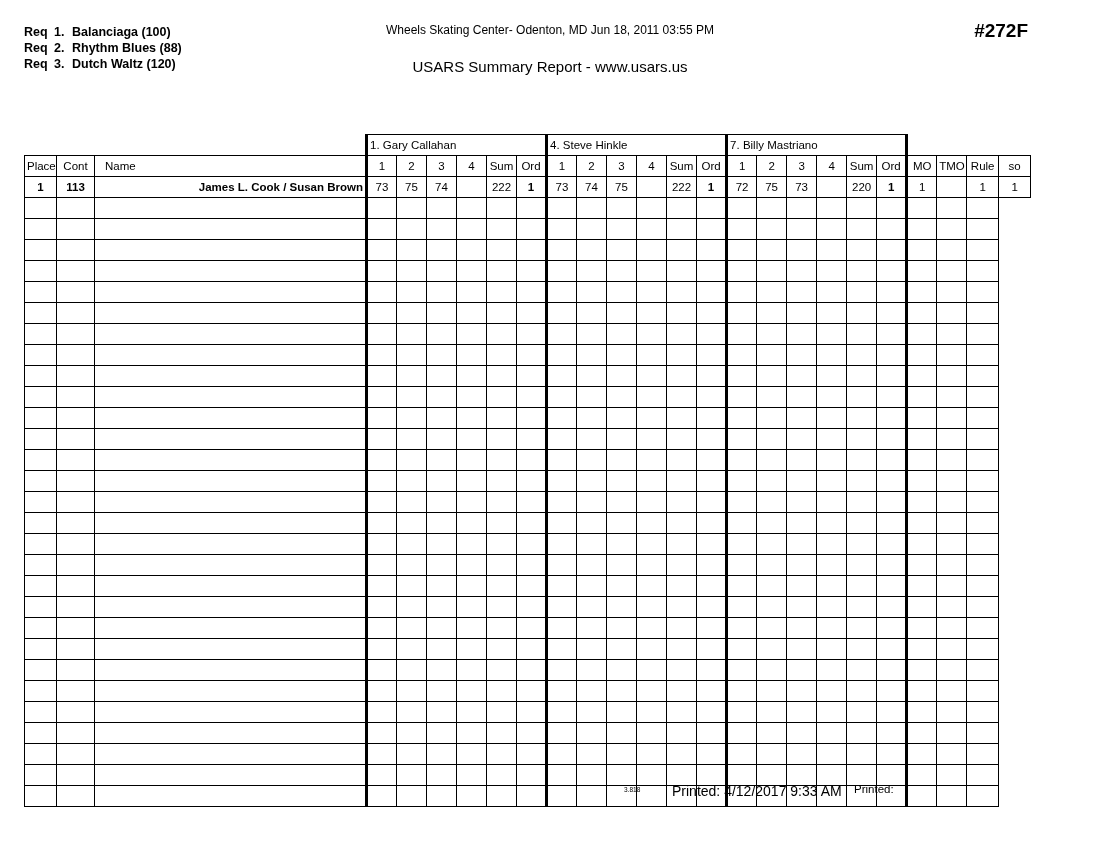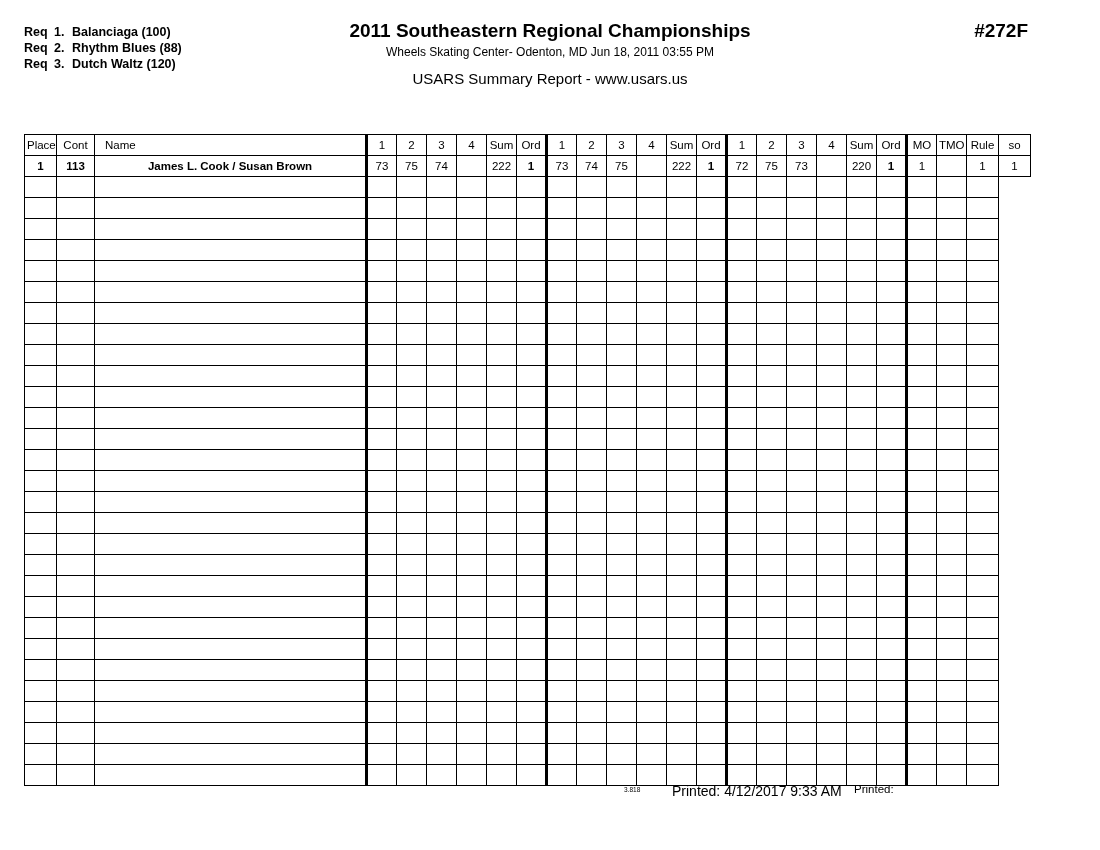--- a/index.html
+++ b/index.html
@@ -49,21 +49,21 @@
   }
   .h-event {
     font-size: 18px;
     font-weight: bold;
     line-height: 24px;
     margin-top: 1px;
   }
   .h-sub {
     font-size: 15px;
     line-height: 22px;
-    margin-top: 6px;
+    margin-top: 16px;
   }
   .h-code {
     position: absolute;
     right: 72px;
     top: 20px;
     font-size: 19px;
     font-weight: bold;
   }
 
   
@@ -99,21 +99,21 @@
     font-size: 11.5px;
     text-align: center;
     height: 19px;
   }
   .colhdr.left { text-align: left; padding-left: 10px; }
 
   .thickL { border-left: 3px solid #000 !important; }
   .thickR { border-right: 3px solid #000 !important; }
 
   .c { text-align: center; }
-  .l { text-align: center; }
+  .l { text-align: right; }
   .b { font-weight: bold; }
 
   .datarow td { height: 20px; }
   .emptyrow td { height: 20.8px; }
 
   
   .footer {
     position: absolute;
     left: 24px;
     top: 783px;
@@ -148,21 +148,20 @@
   </div>
   <div class="req-row">
     <span class="req-label">Req</span><span class="req-num">2.</span><span>Rhythm Blues (88)</span>
   </div>
   <div class="req-row">
     <span class="req-label">Req</span><span class="req-num">3.</span><span>Dutch Waltz (120)</span>
   </div>
 </div>
 
 <div class="header">
-  <div class="h-title">2011 Southeastern Regional Championships</div>
   <div class="h-venue">Wheels Skating Center- Odenton, MD  Jun 18, 2011  03:55 PM</div>
   <div class="h-sub">USARS Summary Report - www.usars.us</div>
 </div>
 <div class="h-code">#272F</div>
 
 <div class="sheet">
   <table class="grid">
     <colgroup>
       <col style="width:32px">
       <col style="width:38px">
@@ -187,20 +186,32 @@
       <col style="width:30px">
       <col style="width:30px">
       <col style="width:30px">
       <col style="width:32px">
       <col style="width:32px">
       <col style="width:30px">
       <col style="width:22px">
     </colgroup>
 
     <tbody>
+        <tr>
+      <td class="noborder"></td>
+      <td class="noborder"></td>
+      <td class="noborder"></td>
+      <td class="jp thickL" colspan="6">1.  Gary Callahan</td>
+      <td class="jp thickL" colspan="6">4.  Steve Hinkle</td>
+      <td class="jp thickL thickR" colspan="6">7.  Billy  Mastriano</td>
+      <td class="noborder"></td>
+      <td class="noborder"></td>
+      <td class="noborder"></td>
+      <td class="noborder"></td>
+    </tr>
 
     <tr>
       <td class="colhdr">Place</td>
       <td class="colhdr">Cont</td>
       <td class="colhdr left">Name</td>
 
       <td class="colhdr thickL">1</td>
       <td class="colhdr">2</td>
       <td class="colhdr">3</td>
       <td class="colhdr">4</td>

